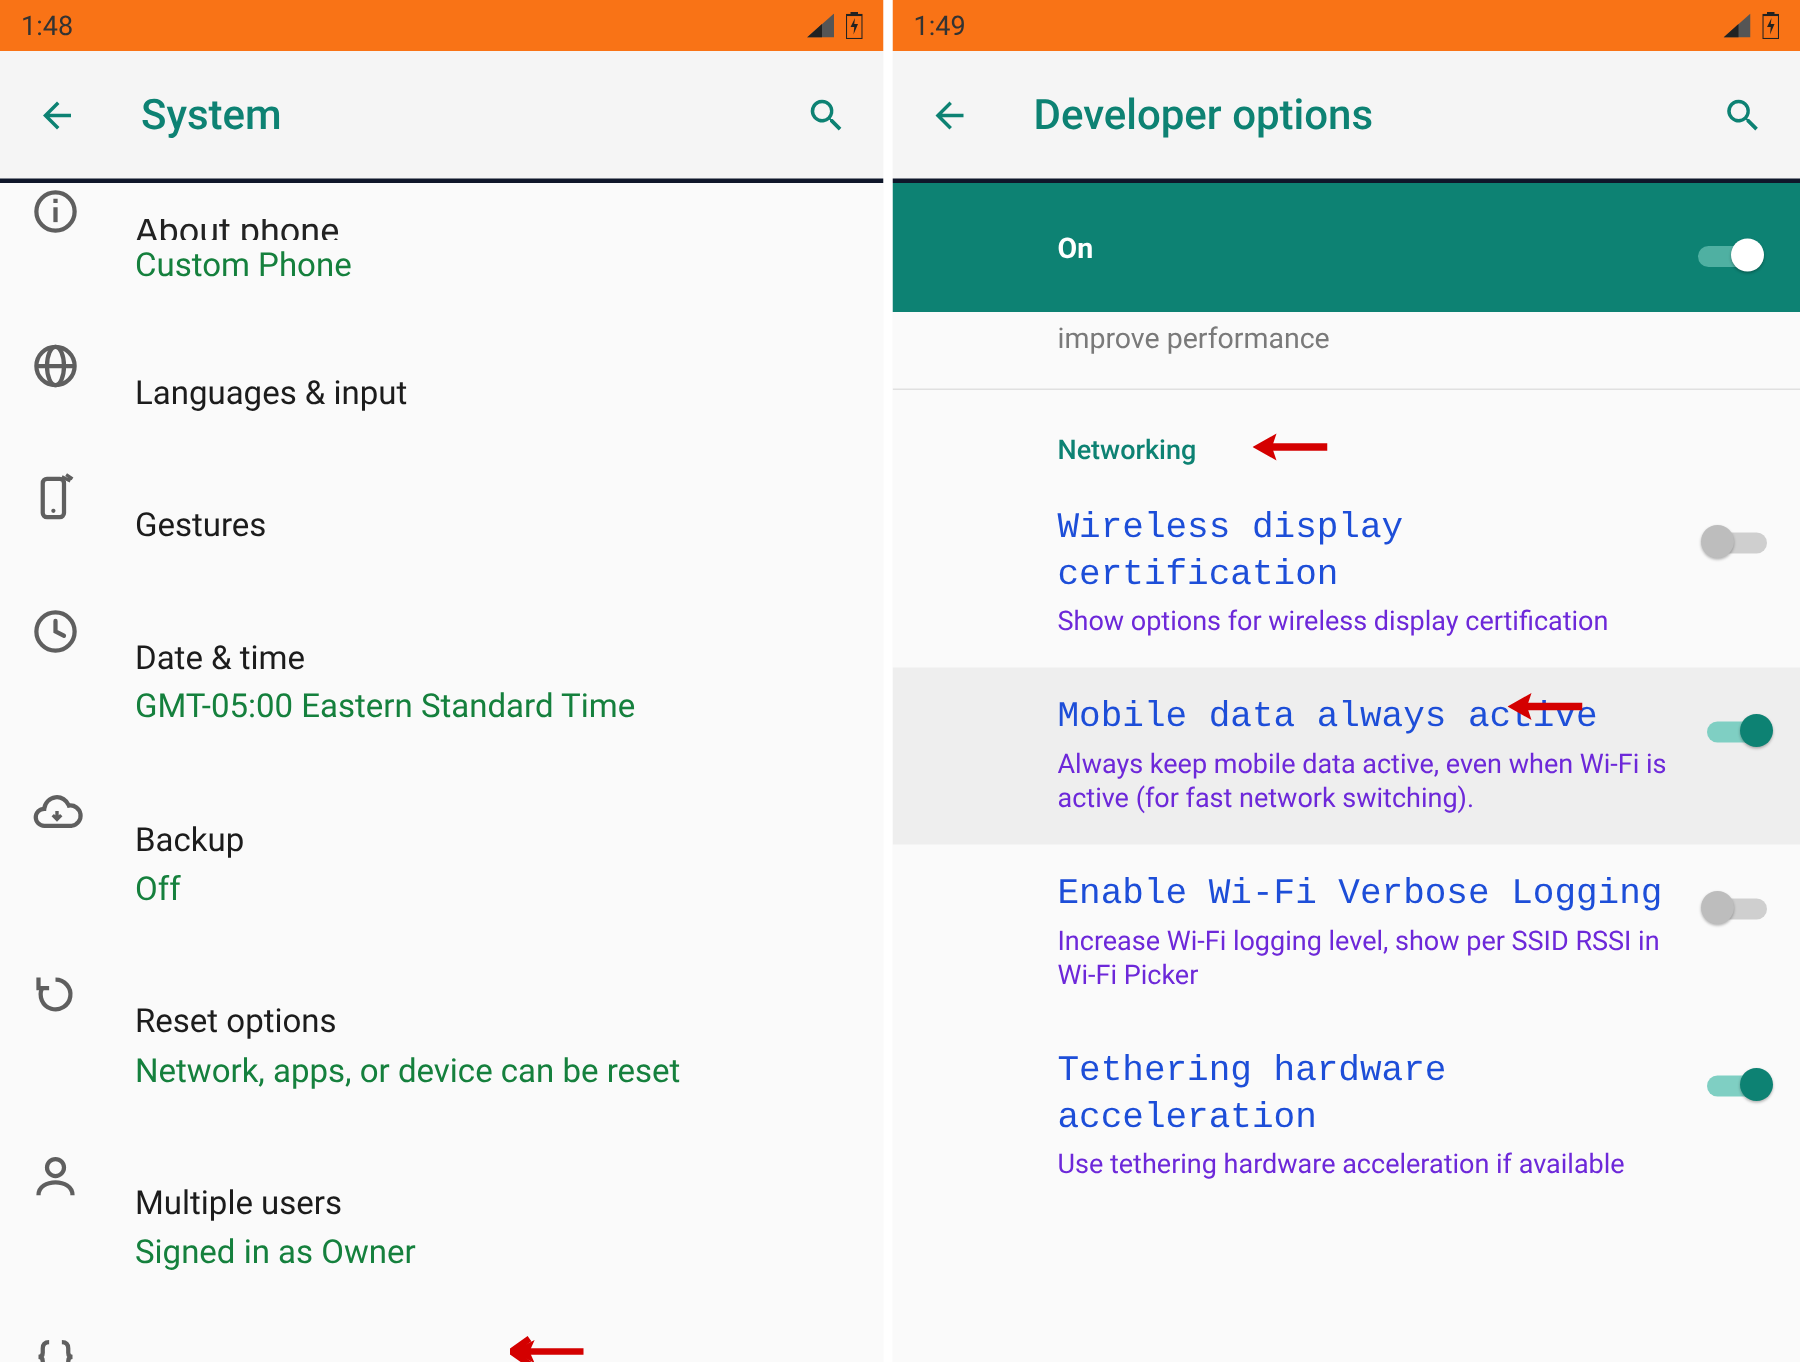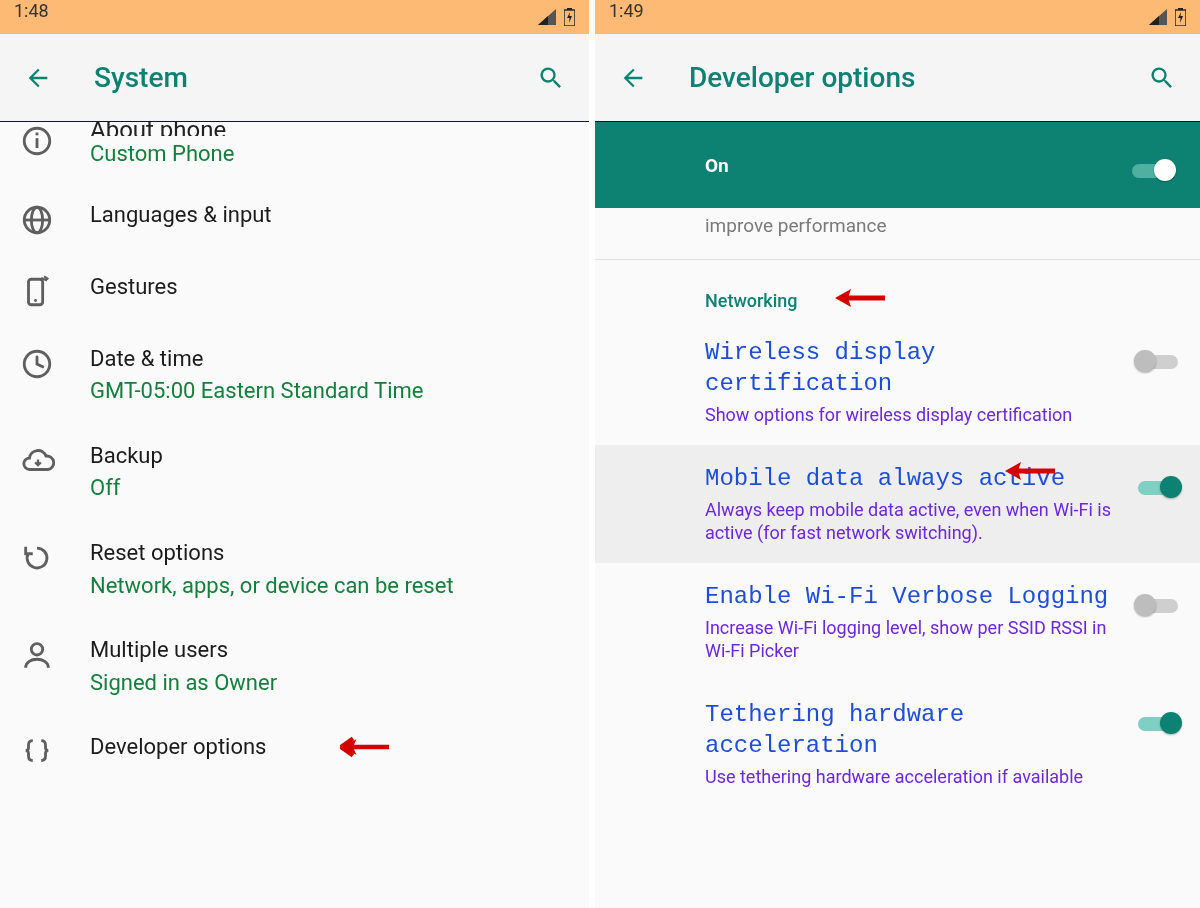--- a/index.html
+++ b/index.html
@@ -13,36 +13,37 @@
   }
   .pane {
     position: relative;
     background: #fafafa;
     overflow: hidden;
   }
   .pane-left { width: 595px; border-right: 6px solid #fff; }
   .pane-right { flex: 1; }
   .status-bar {
     height: 34px;
-    background: #fdba74;
-    display: flex;
+    background: #f97316;
+    display: flex;
+    align-items: center;
     padding: 0 14px;
     font-size: 18px;
     color: #333;
   }
   .status-time { flex: 0 0 auto; }
   .status-spacer { flex: 1; }
   .status-icons { display: flex; gap: 8px; align-items: center; }
   .app-bar {
     height: 88px;
     background: #f5f5f5;
     display: flex;
     align-items: center;
     padding: 0 16px;
-    border-bottom: 1px solid #0f172a;
+    border-bottom: 3px solid #0f172a;
   }
   .back-btn { width: 44px; height: 44px; display:flex; align-items:center; justify-content:center; cursor:pointer; }
   .app-title { flex:1; font-size: 28px; font-weight: 500; color: #0d8273; padding-left: 34px; }
   .search-btn { width:44px; height:44px; display:flex; align-items:center; justify-content:center; cursor:pointer; }
   .scroll {
     position: absolute;
     top: 122px; left: 0; right: 0; bottom: 0;
     overflow: hidden;
     background: #fafafa;
   }
@@ -55,21 +56,21 @@
   }
   .item-icon {
     width: 70px;
     flex: 0 0 70px;
     display: flex;
     justify-content: flex-start;
     padding-top: 2px;
     color: #5f5f5f;
   }
   .item-text { flex: 1; }
-  .item-title { font-size: 22px; color: #1c1c1c; line-height: 1.3; }
+  .item-title { font-size: 22px; color: #1c1c1c; line-height: 1.3; margin-top: 24px; }
   .item-sub { font-size: 22px; color: #15803d; margin-top: 4px; line-height: 1.3; }
   .item.cutoff { padding-top: 4px; padding-bottom: 14px; }
   .item.cutoff .item-title { color:#222; font-size:24px; height:14px; overflow:hidden; position:relative; }
   .item.cutoff .item-title span { position:absolute; bottom:-10px; }
   
   .on-banner {
     background: #0d8273;
     height: 86px;
     display: flex;
     align-items: center;

